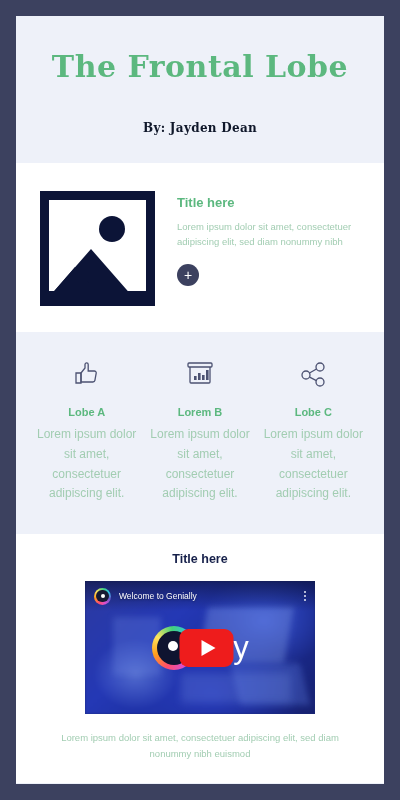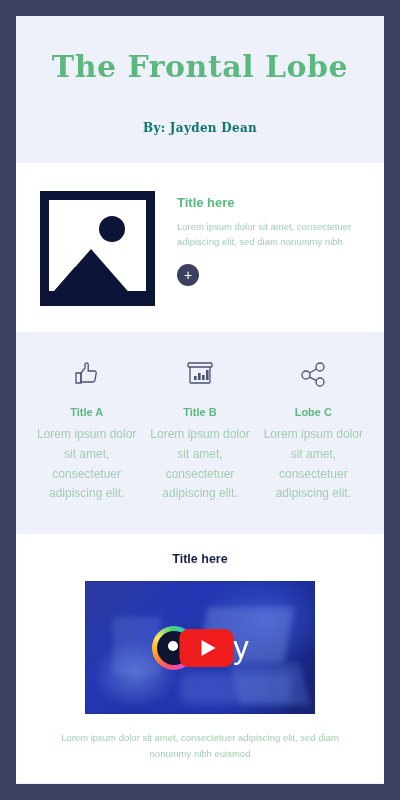--- a/index.html
+++ b/index.html
@@ -36,21 +36,21 @@
     letter-spacing:0.5px;
     color:#5cb87f;
     line-height:1.1;
   }
   .doc-author {
     margin-top:38px;
     font-family:"DejaVu Serif", serif;
     font-size:12px;
     font-weight:700;
     letter-spacing:0.3px;
-    color:#0f766e;
+    color:#0f172a;
   }
 
   
   .sec-image {
     background:#ffffff;
     padding:28px 24px 26px 24px;
     display:flex;
     gap:22px;
   }
   .img-ph {
@@ -332,36 +332,36 @@
 
     <div class="sec-three">
 
       <div class="col">
         <div class="col-icon">
           <svg width="28" height="28" viewBox="0 0 28 28" fill="none" stroke="#4c5272" stroke-width="1.3">
             <path d="M3 13h5v10H3z"></path>
             <path d="M8 13l4-5V4.5a1.6 1.6 0 013.2 0V11h6.1c1.2 0 2.1 1 1.9 2.2l-1.3 7.2c-.2 1-1 1.6-2 1.6H8z"></path>
           </svg>
         </div>
-        <div class="col-title">Title A</div>
+        <div class="col-title">Lobe A</div>
         <div class="col-body">Lorem ipsum dolor sit amet, consectetuer adipiscing elit.</div>
       </div>
 
       <div class="col">
         <div class="col-icon">
           <svg width="30" height="28" viewBox="0 0 30 28" fill="none" stroke="#4c5272" stroke-width="1.3">
             <rect x="3" y="3" width="24" height="4" rx="1"></rect>
             <path d="M5 7v15a1 1 0 001 1h18a1 1 0 001-1V7"></path>
             <rect x="9" y="16" width="2.6" height="4" fill="#4c5272" stroke="none"></rect>
             <rect x="13" y="13" width="2.6" height="7" fill="#4c5272" stroke="none"></rect>
             <rect x="17" y="15" width="2.6" height="5" fill="#4c5272" stroke="none"></rect>
             <rect x="21" y="10" width="2.6" height="10" fill="#4c5272" stroke="none"></rect>
           </svg>
         </div>
-        <div class="col-title">Title B</div>
+        <div class="col-title">Lorem B</div>
         <div class="col-body">Lorem ipsum dolor sit amet, consectetuer adipiscing elit.</div>
       </div>
 
       <div class="col">
         <div class="col-icon">
           <svg width="28" height="28" viewBox="0 0 28 28" fill="none" stroke="#4c5272" stroke-width="1.3">
             <circle cx="7" cy="15" r="4"></circle>
             <circle cx="21" cy="7" r="4"></circle>
             <circle cx="21" cy="22" r="4"></circle>
             <path d="M10.5 13l7-4M10.6 17.2l6.8 3.4"></path>
@@ -378,20 +378,29 @@
 
       <div class="video-wrap">
         <div class="video-bg"></div>
         <div class="video-bg-shapes">
           <div class="vb1"></div>
             <div class="vb2"></div>
             <div class="vb3"></div>
             <div class="vb4"></div>
         </div>
 
+        <div class="video-topbar">
+          <div class="g-logo-sm"></div>
+          <div class="video-topbar-title">Welcome to Genially</div>
+          <div class="kebab">
+            <i></i>
+              <i></i>
+              <i></i>
+          </div>
+        </div>
 
         <div class="video-center">
           <div class="g-logo-big"></div>
           <div class="g-word">ially</div>
         </div>
 
         <div class="yt-btn">
           <div class="yt-tri"></div>
         </div>
       </div>

